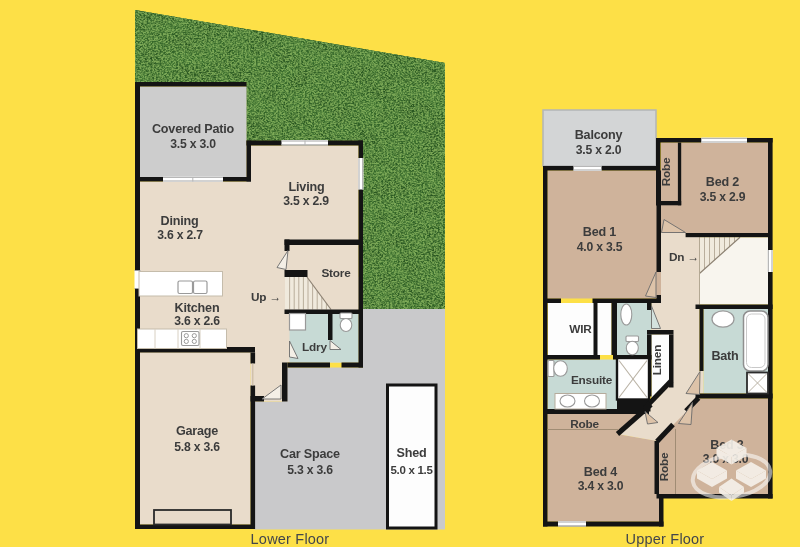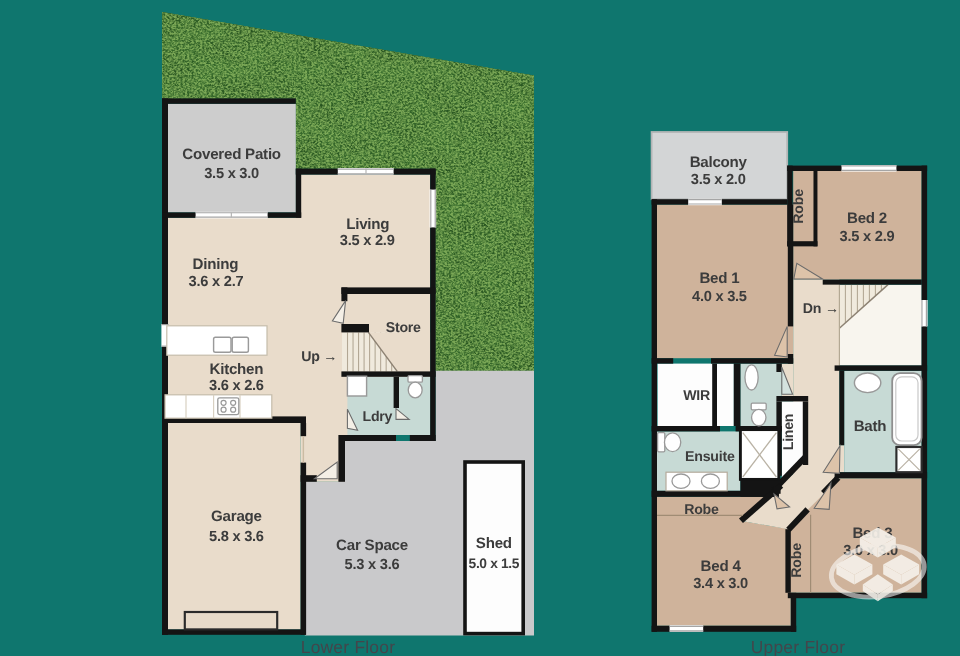--- a/index.html
+++ b/index.html
@@ -1,16 +1,16 @@
 <!DOCTYPE html>
 <html><head>
 <meta charset="utf-8">
 <style>
 html,body{margin:0;padding:0;background:#ffffff;}
-#page{width:800px;height:547px;position:relative;background:#0f766e;overflow:hidden;}
+#page{width:800px;height:547px;position:relative;background:#fde047;overflow:hidden;}
 svg{display:block;}
 text{font-family:"Liberation Sans",sans-serif;fill:#3c3c3c;}
 .rn{font-size:12.6px;font-weight:700;letter-spacing:-0.2px;}
 .rd{font-size:12.2px;font-weight:700;letter-spacing:-0.2px;}
 .sm{font-size:11.8px;font-weight:700;letter-spacing:-0.2px;}
 .fl{font-size:14.5px;font-weight:400;fill:#43464b;letter-spacing:.2px;}
 </style>
 </head>
 <body>
 <div id="page">

